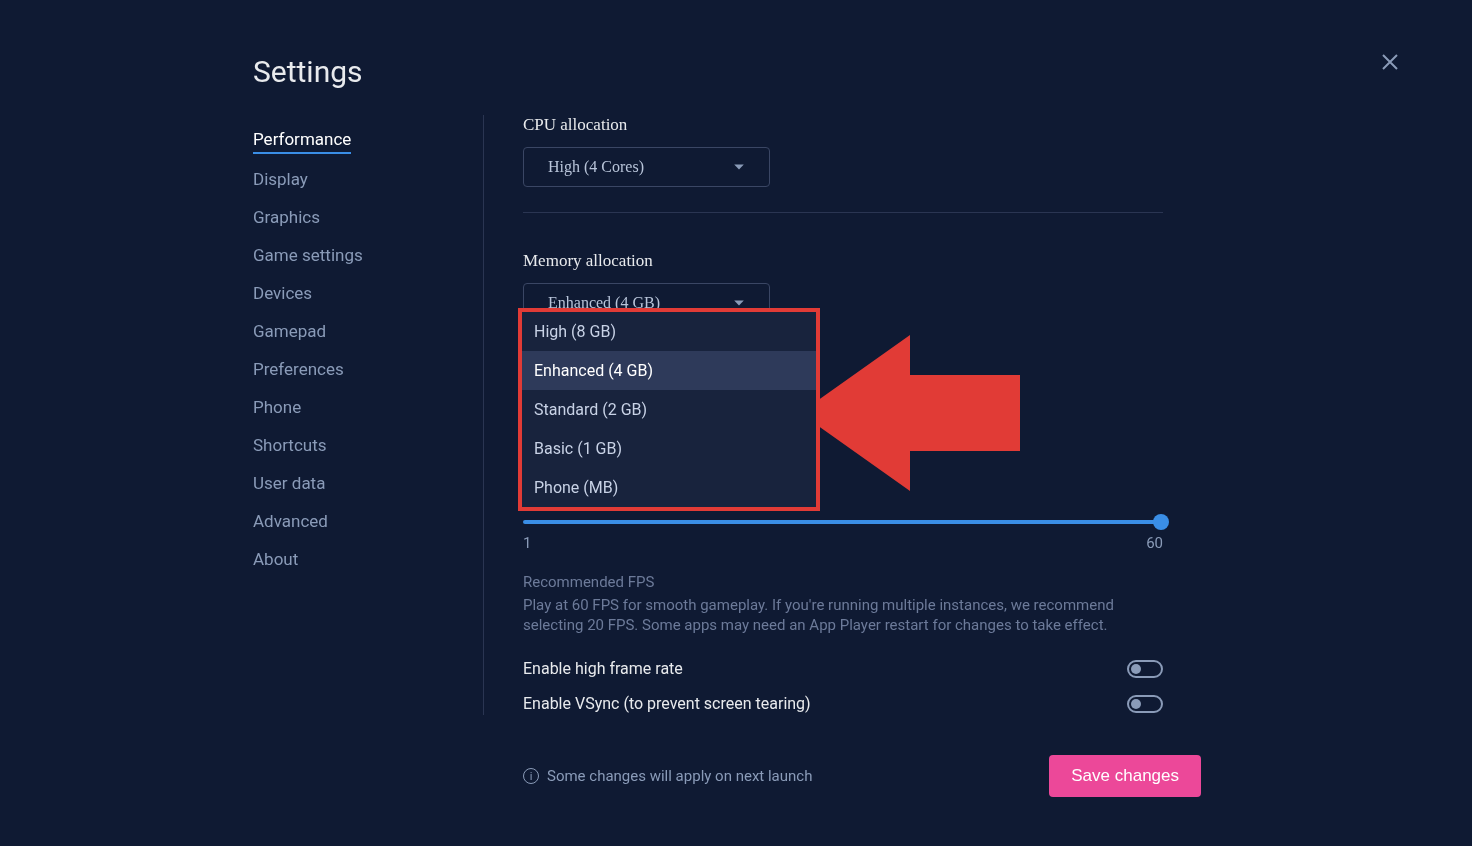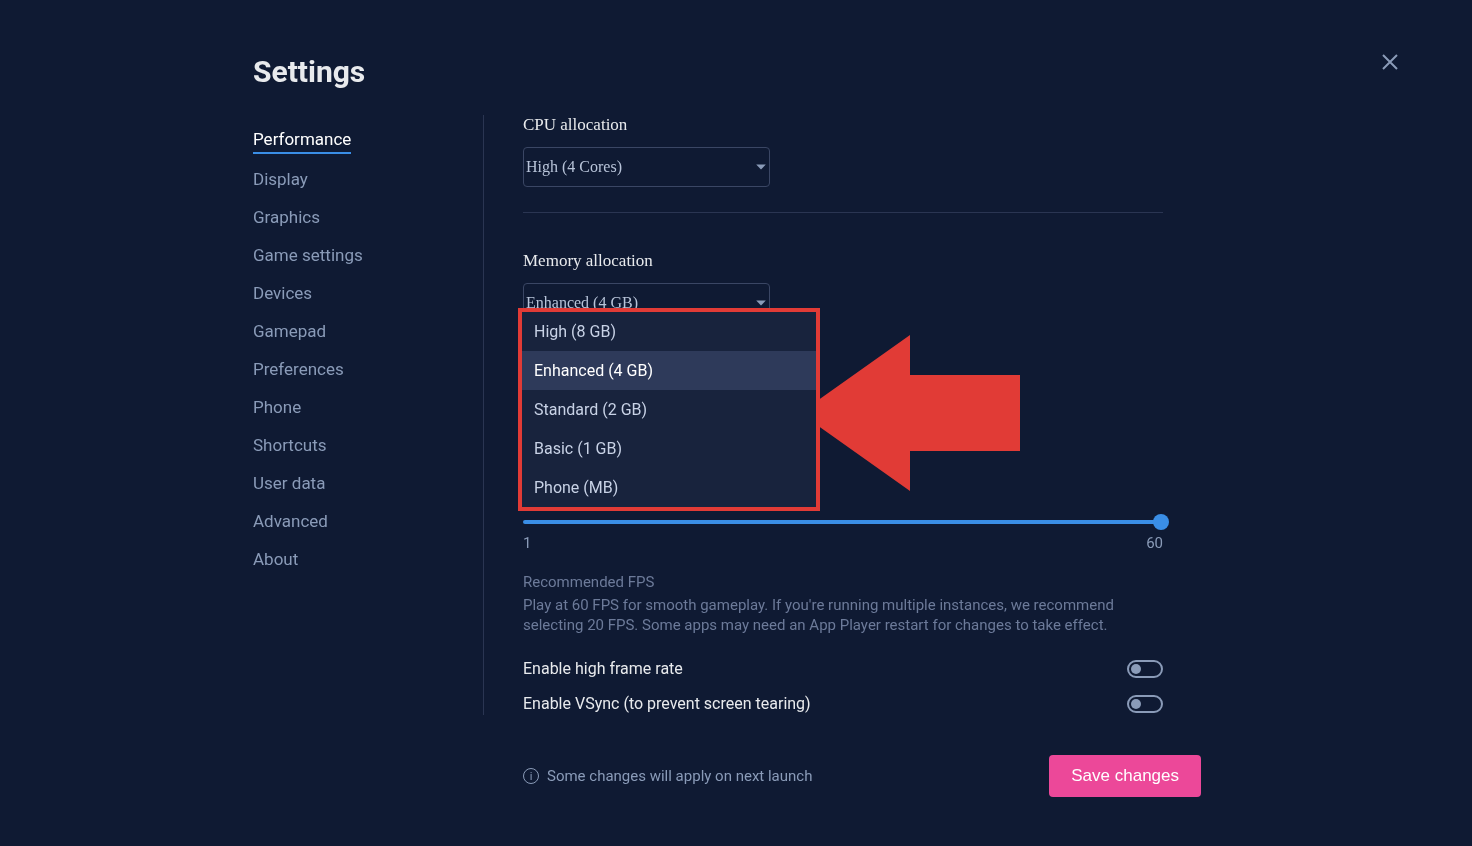--- a/index.html
+++ b/index.html
@@ -19,21 +19,21 @@
     .modal {
       position: relative;
       width: 100%;
       height: 100%;
     }
     .title {
       position: absolute;
       left: 253px;
       top: 54px;
       font-size: 30px;
-      font-weight: 700;
+      font-weight: 400;
       color: #e8eaed;
     }
     .close-btn {
       position: absolute;
       right: 70px;
       top: 50px;
       width: 24px;
       height: 24px;
       color: #8a9bb8;
       cursor: pointer;
@@ -81,21 +81,21 @@
       font-size: 17px;
       color: #e8eaed;
       margin-bottom: 12px;
     }
     .select-box {
       width: 247px;
       height: 40px;
       background: transparent;
       border: 1px solid #3a4664;
       border-radius: 4px;
-      padding: 0 2px;
+      padding: 0 24px;
       display: flex;
       align-items: center;
       justify-content: space-between;
       color: #b8c4d9;
       font-size: 16px;
       cursor: pointer;
     }
     .caret-icon {
       width: 12px;
       height: 12px;

